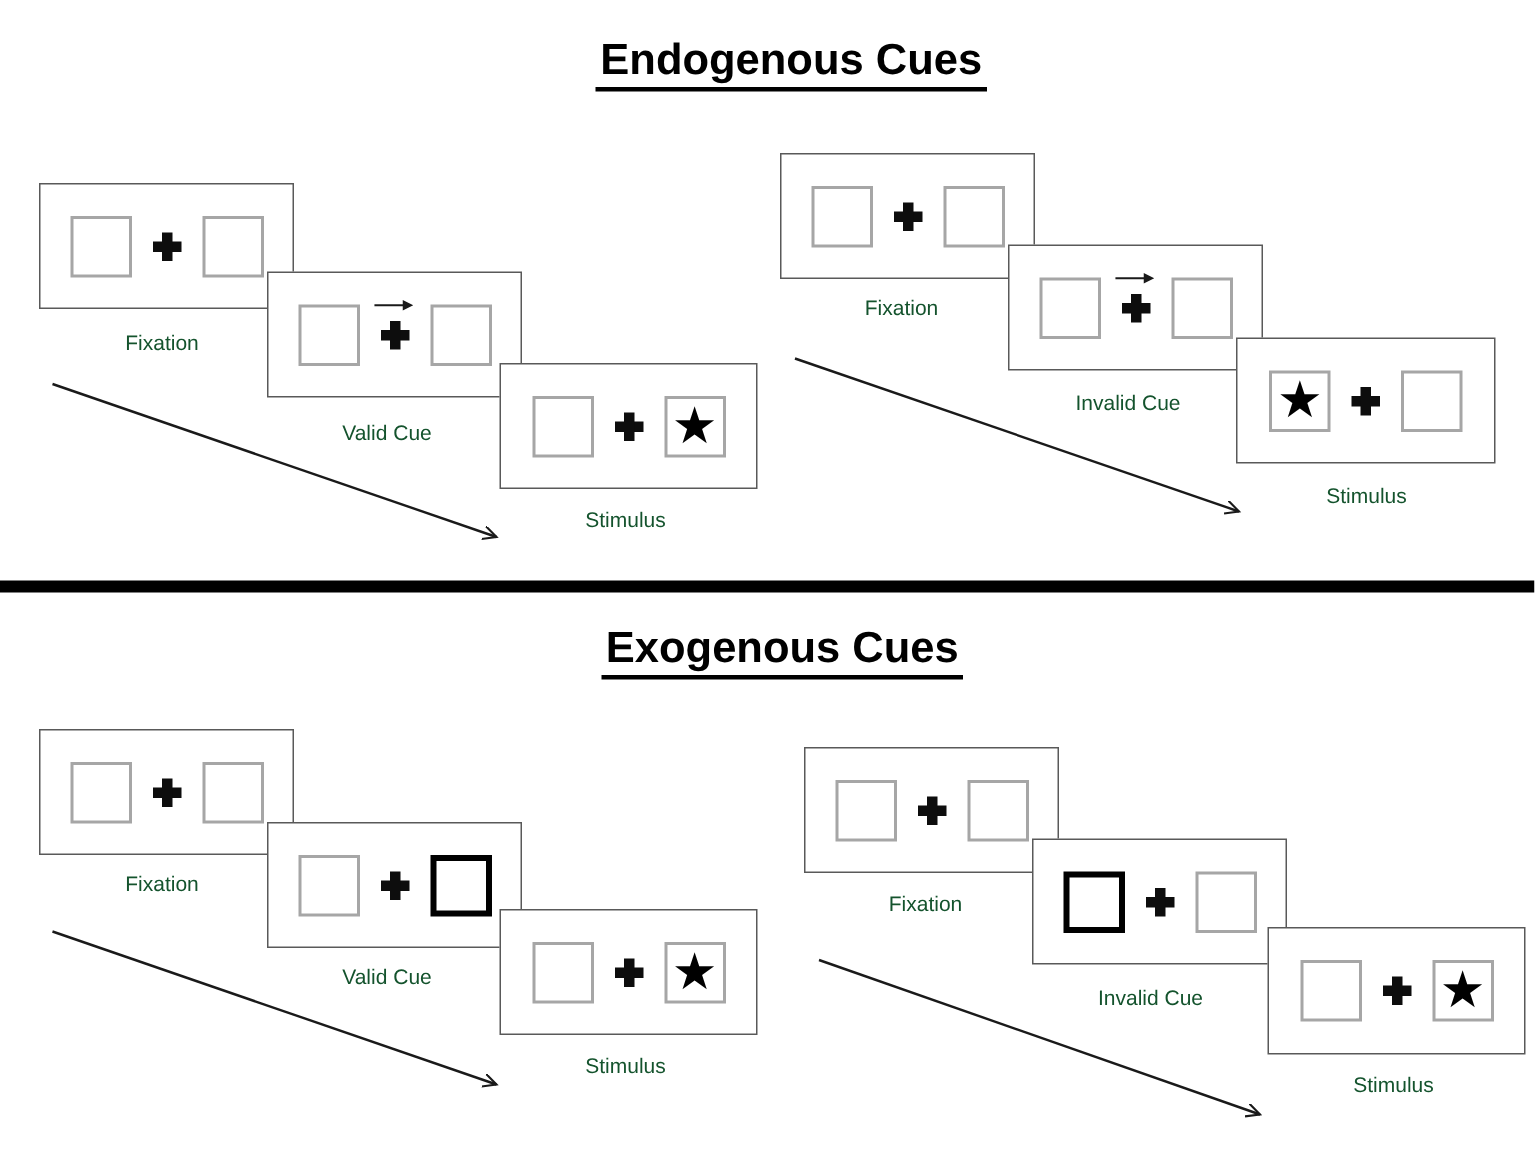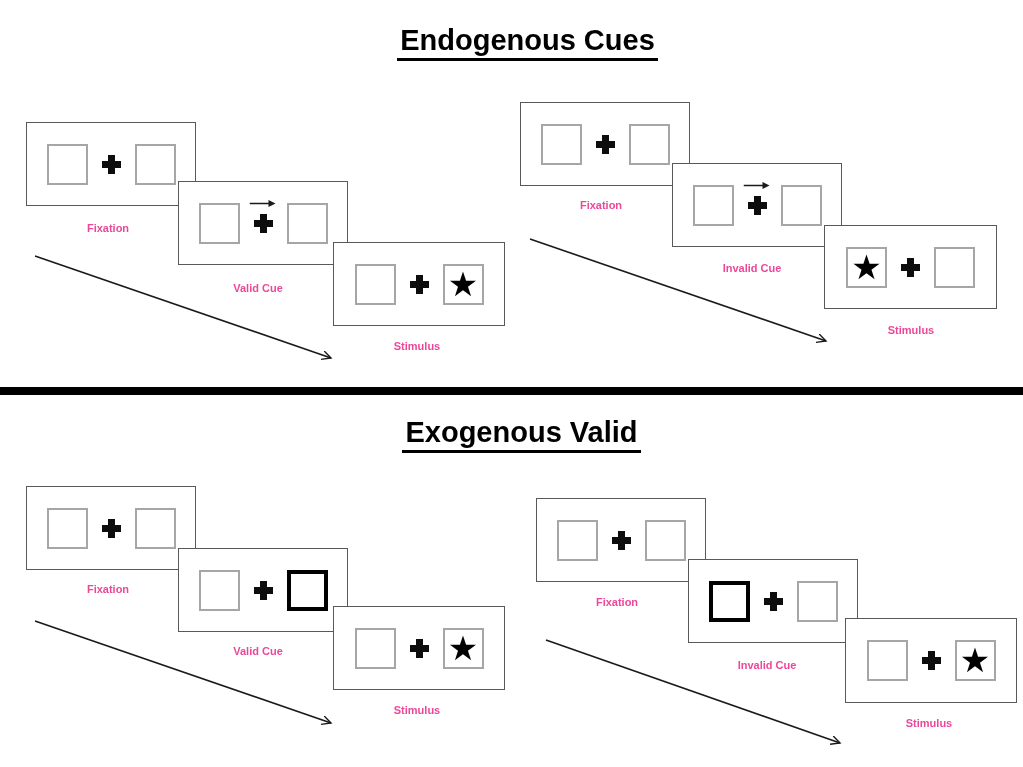--- a/index.html
+++ b/index.html
@@ -56,22 +56,22 @@
   }
   .cross::after {
     content: ""; position: absolute; left: 6px; top: 0;
     width: 7px; height: 19px; background: #0d0d0d;
   }
   .cue-arrow { position: absolute; left: 50%; transform: translateX(-50%); top: -15px; }
 
   .plabel {
     position: absolute;
     transform: translateX(-50%);
-    font-weight: bold; font-size: 11px; line-height: 20px;
-    color: #ec4899; white-space: nowrap;
+    font-weight: normal; font-size: 14px; line-height: 20px;
+    color: #14532d; white-space: nowrap;
   }
 
   .trial-arrow { position: absolute; width: 310px; height: 118px; overflow: visible; }
 
   
   #tl-p1 { left: 26px;  top: 122px; }
   #tl-p2 { left: 178px; top: 181px; }
   #tl-p3 { left: 333px; top: 242px; width: 172px; }
   #tl-l1 { left: 108px; top: 218px; }
   #tl-l2 { left: 258px; top: 278px; }
@@ -116,21 +116,21 @@
         <path d="M0,0 L9,4.5 L0,9" fill="none" stroke="#1a1a1a" stroke-width="1.4"></path>
       </marker>
     </defs>
   </svg>
 
   <div class="title" id="title-endo">
     <span class="title-text">Endogenous Cues</span>
   </div>
   <div class="divider"></div>
   <div class="title" id="title-exo">
-    <span class="title-text">Exogenous Valid</span>
+    <span class="title-text">Exogenous Cues</span>
   </div>
 
   <svg class="trial-arrow" id="tl-arrow">
     <line x1="5" y1="6" x2="301" y2="108" stroke="#1a1a1a" stroke-width="1.6" marker-end="url(#ah)"></line>
   </svg>
   <div class="panel" id="tl-p1">
     <div class="sq"></div>
     <div class="cross"></div>
     <div class="sq"></div>
   </div>

